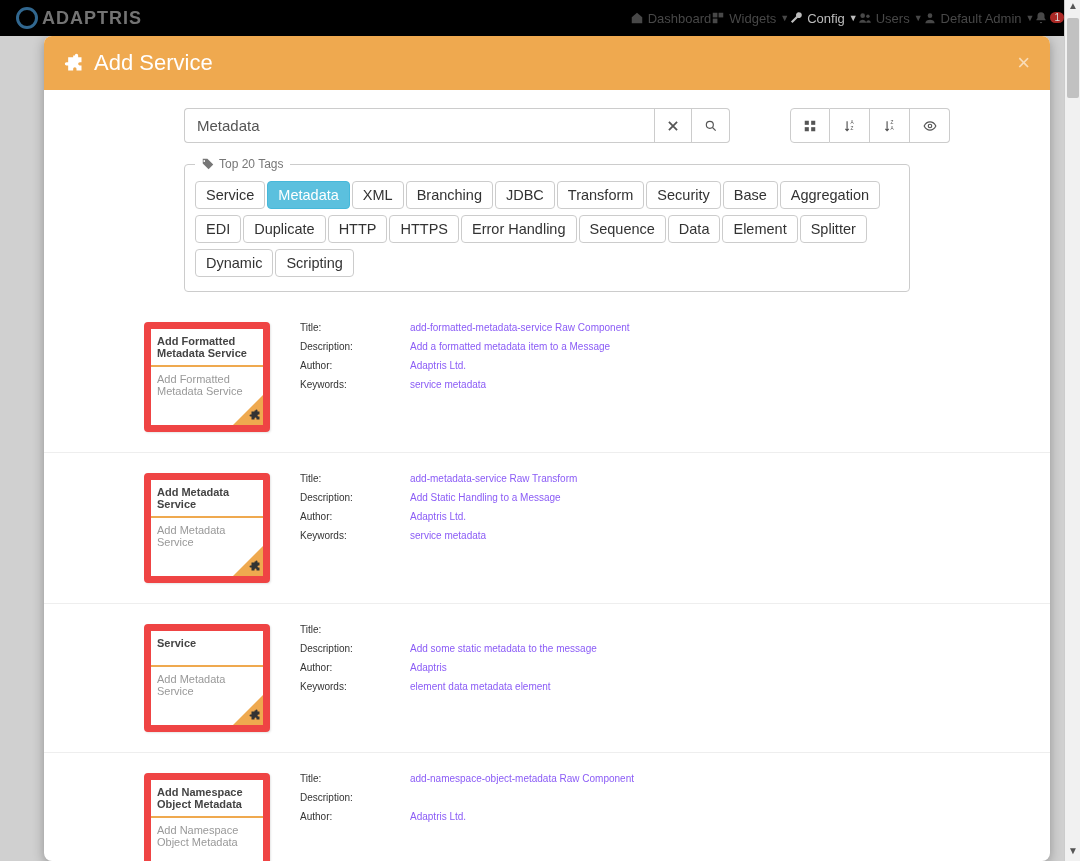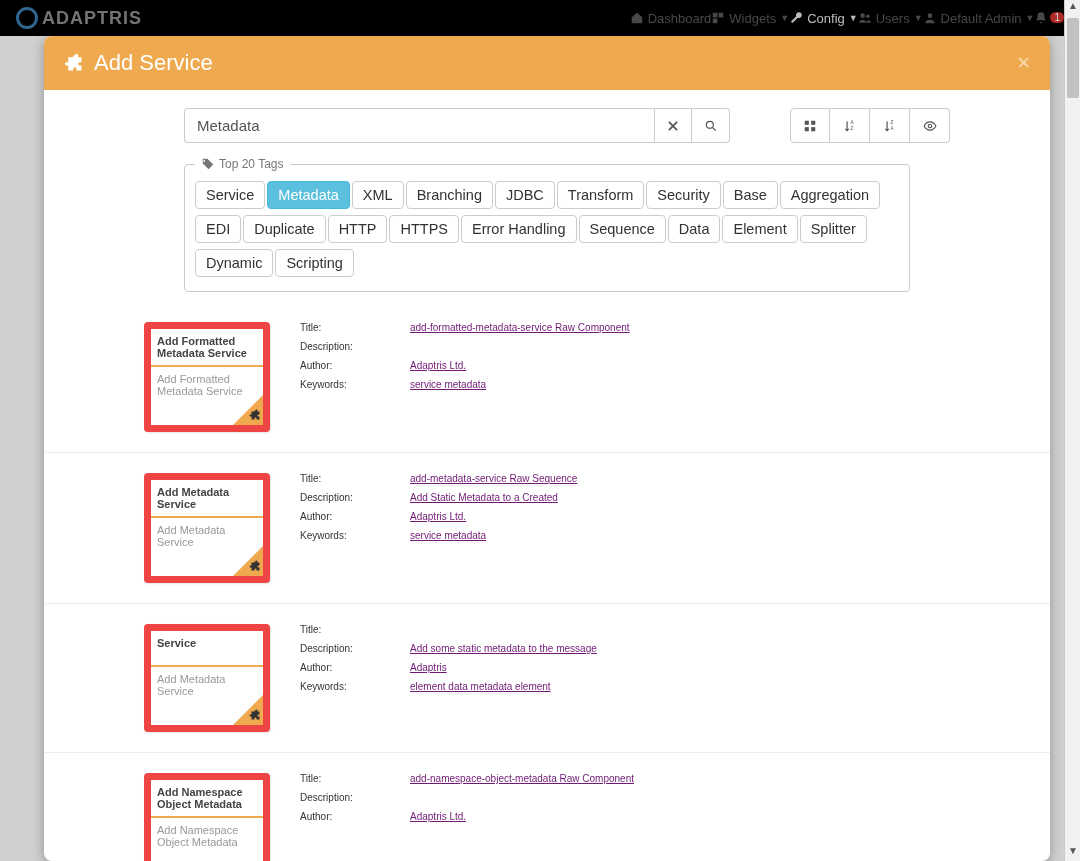--- a/index.html
+++ b/index.html
@@ -245,21 +245,21 @@
     font-size: 10px;
   }
   .meta-row {
     display: flex;
     margin-bottom: 8px;
   }
   .meta-label {
     width: 110px;
     color: #333;
   }
-  .meta-value { color: #701a75; text-decoration: underline; }
+  .meta-value { color: #8b5cf6; }
 
   
   .ico { width: 14px; height: 14px; }
   .ico20 { width: 20px; height: 20px; }
 </style>
 </head>
 <body>
 
 <div class="navbar">
   <div class="navbar-brand">
@@ -393,20 +393,21 @@
                 <path d="M13 3a2 2 0 1 1 4 0v2h4v6h-2a2 2 0 1 0 0 4h2v6h-6v-2a2 2 0 1 0-4 0v2H5v-6H3a2 2 0 1 1 0-4h2V5h6V3z"></path>
               </svg></div>
           </div>
           <div class="meta-table">
             <div class="meta-row">
               <div class="meta-label">Title:</div>
               <div class="meta-value">add-formatted-metadata-service Raw Component</div>
             </div>
             <div class="meta-row">
               <div class="meta-label">Description:</div>
+              <div class="meta-value">Add a formatted metadata item to a Message</div>
             </div>
             <div class="meta-row">
               <div class="meta-label">Author:</div>
               <div class="meta-value">Adaptris Ltd.</div>
             </div>
             <div class="meta-row">
               <div class="meta-label">Keywords:</div>
               <div class="meta-value">service metadata</div>
             </div>
           </div>
@@ -416,25 +417,25 @@
             <div class="card-top">Add Metadata Service</div>
             <div class="card-bottom">Add Metadata Service</div>
             <div class="card-corner"></div>
             <div class="card-corner-icon"><svg width="12" height="12" viewBox="0 0 24 24" fill="currentColor">
                 <path d="M13 3a2 2 0 1 1 4 0v2h4v6h-2a2 2 0 1 0 0 4h2v6h-6v-2a2 2 0 1 0-4 0v2H5v-6H3a2 2 0 1 1 0-4h2V5h6V3z"></path>
               </svg></div>
           </div>
           <div class="meta-table">
             <div class="meta-row">
               <div class="meta-label">Title:</div>
-              <div class="meta-value">add-metadata-service Raw Sequence</div>
+              <div class="meta-value">add-metadata-service Raw Transform</div>
             </div>
             <div class="meta-row">
               <div class="meta-label">Description:</div>
-              <div class="meta-value">Add Static Metadata to a Created</div>
+              <div class="meta-value">Add Static Handling to a Message</div>
             </div>
             <div class="meta-row">
               <div class="meta-label">Author:</div>
               <div class="meta-value">Adaptris Ltd.</div>
             </div>
             <div class="meta-row">
               <div class="meta-label">Keywords:</div>
               <div class="meta-value">service metadata</div>
             </div>
           </div>

